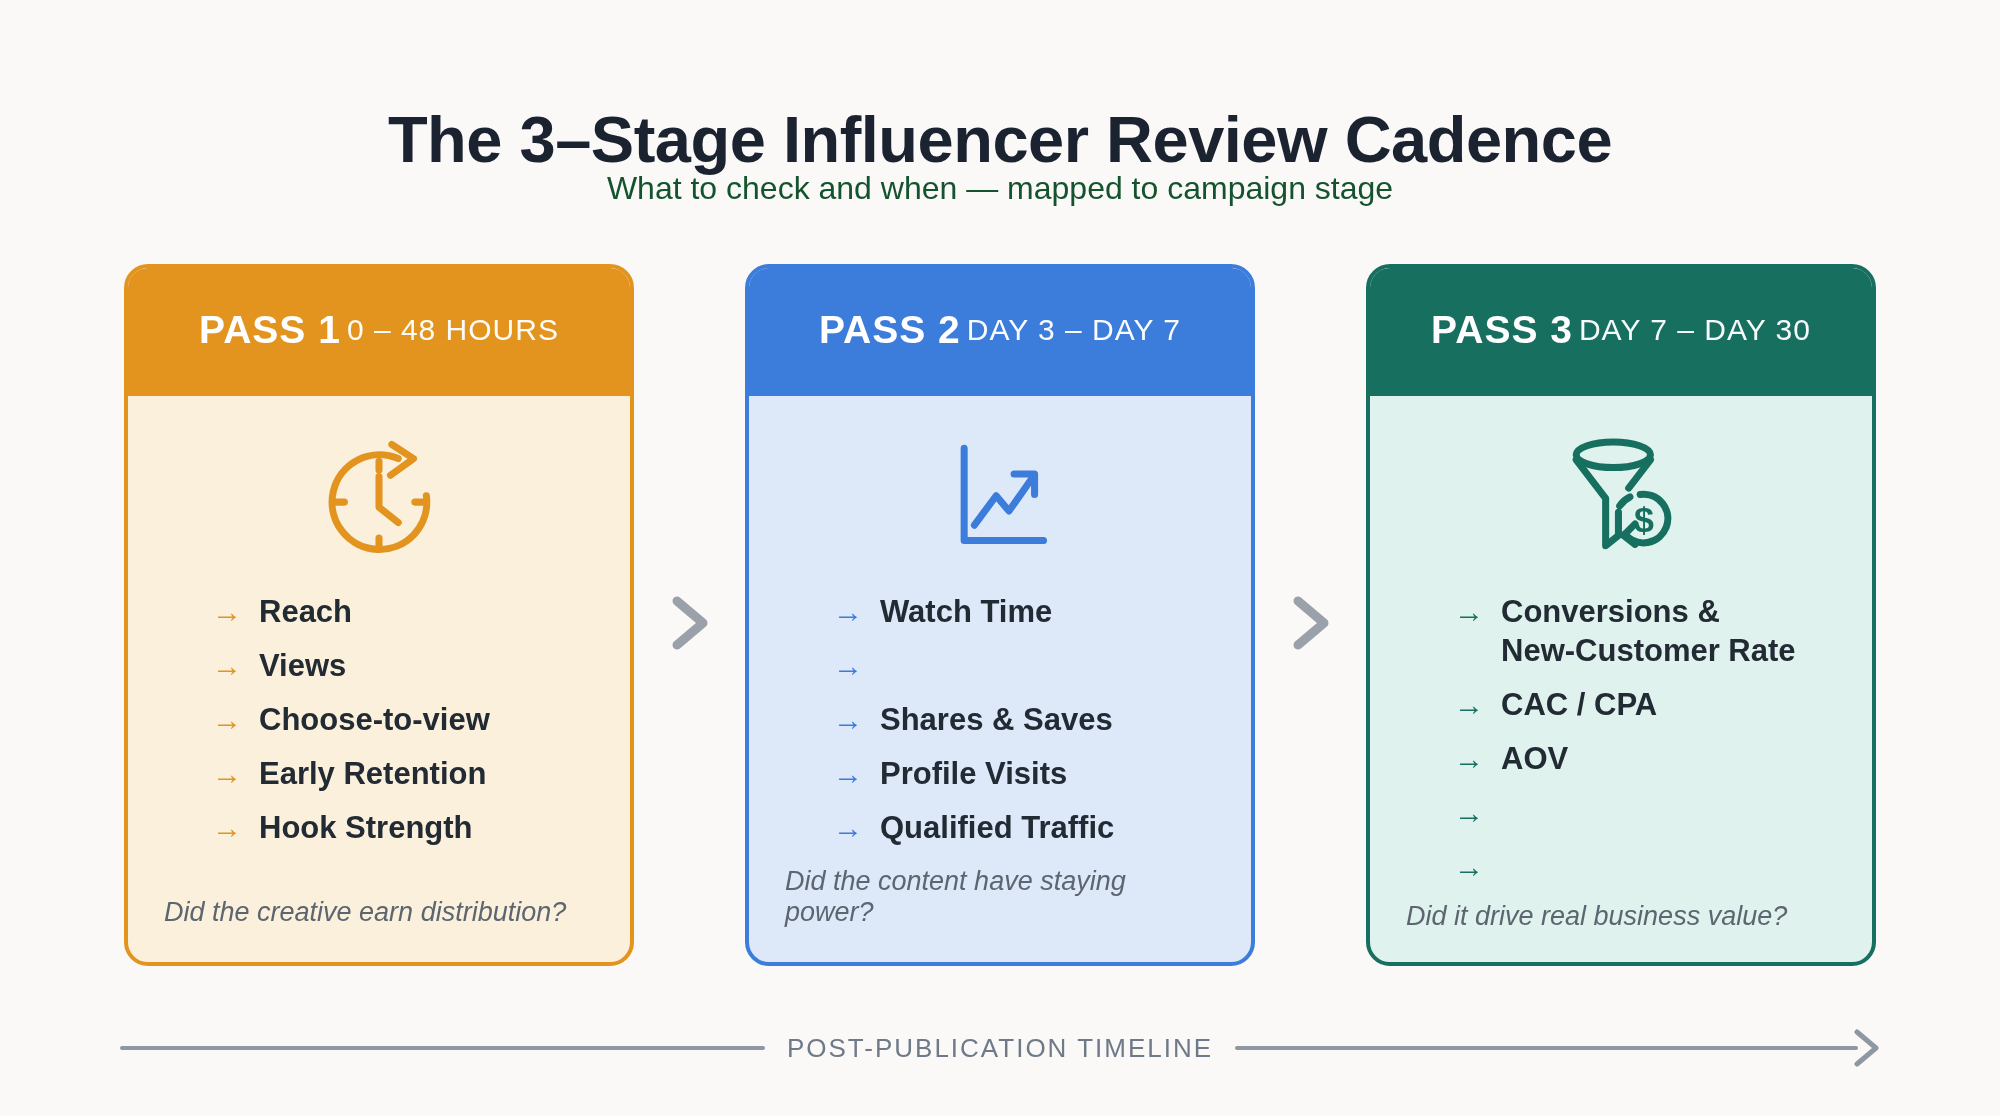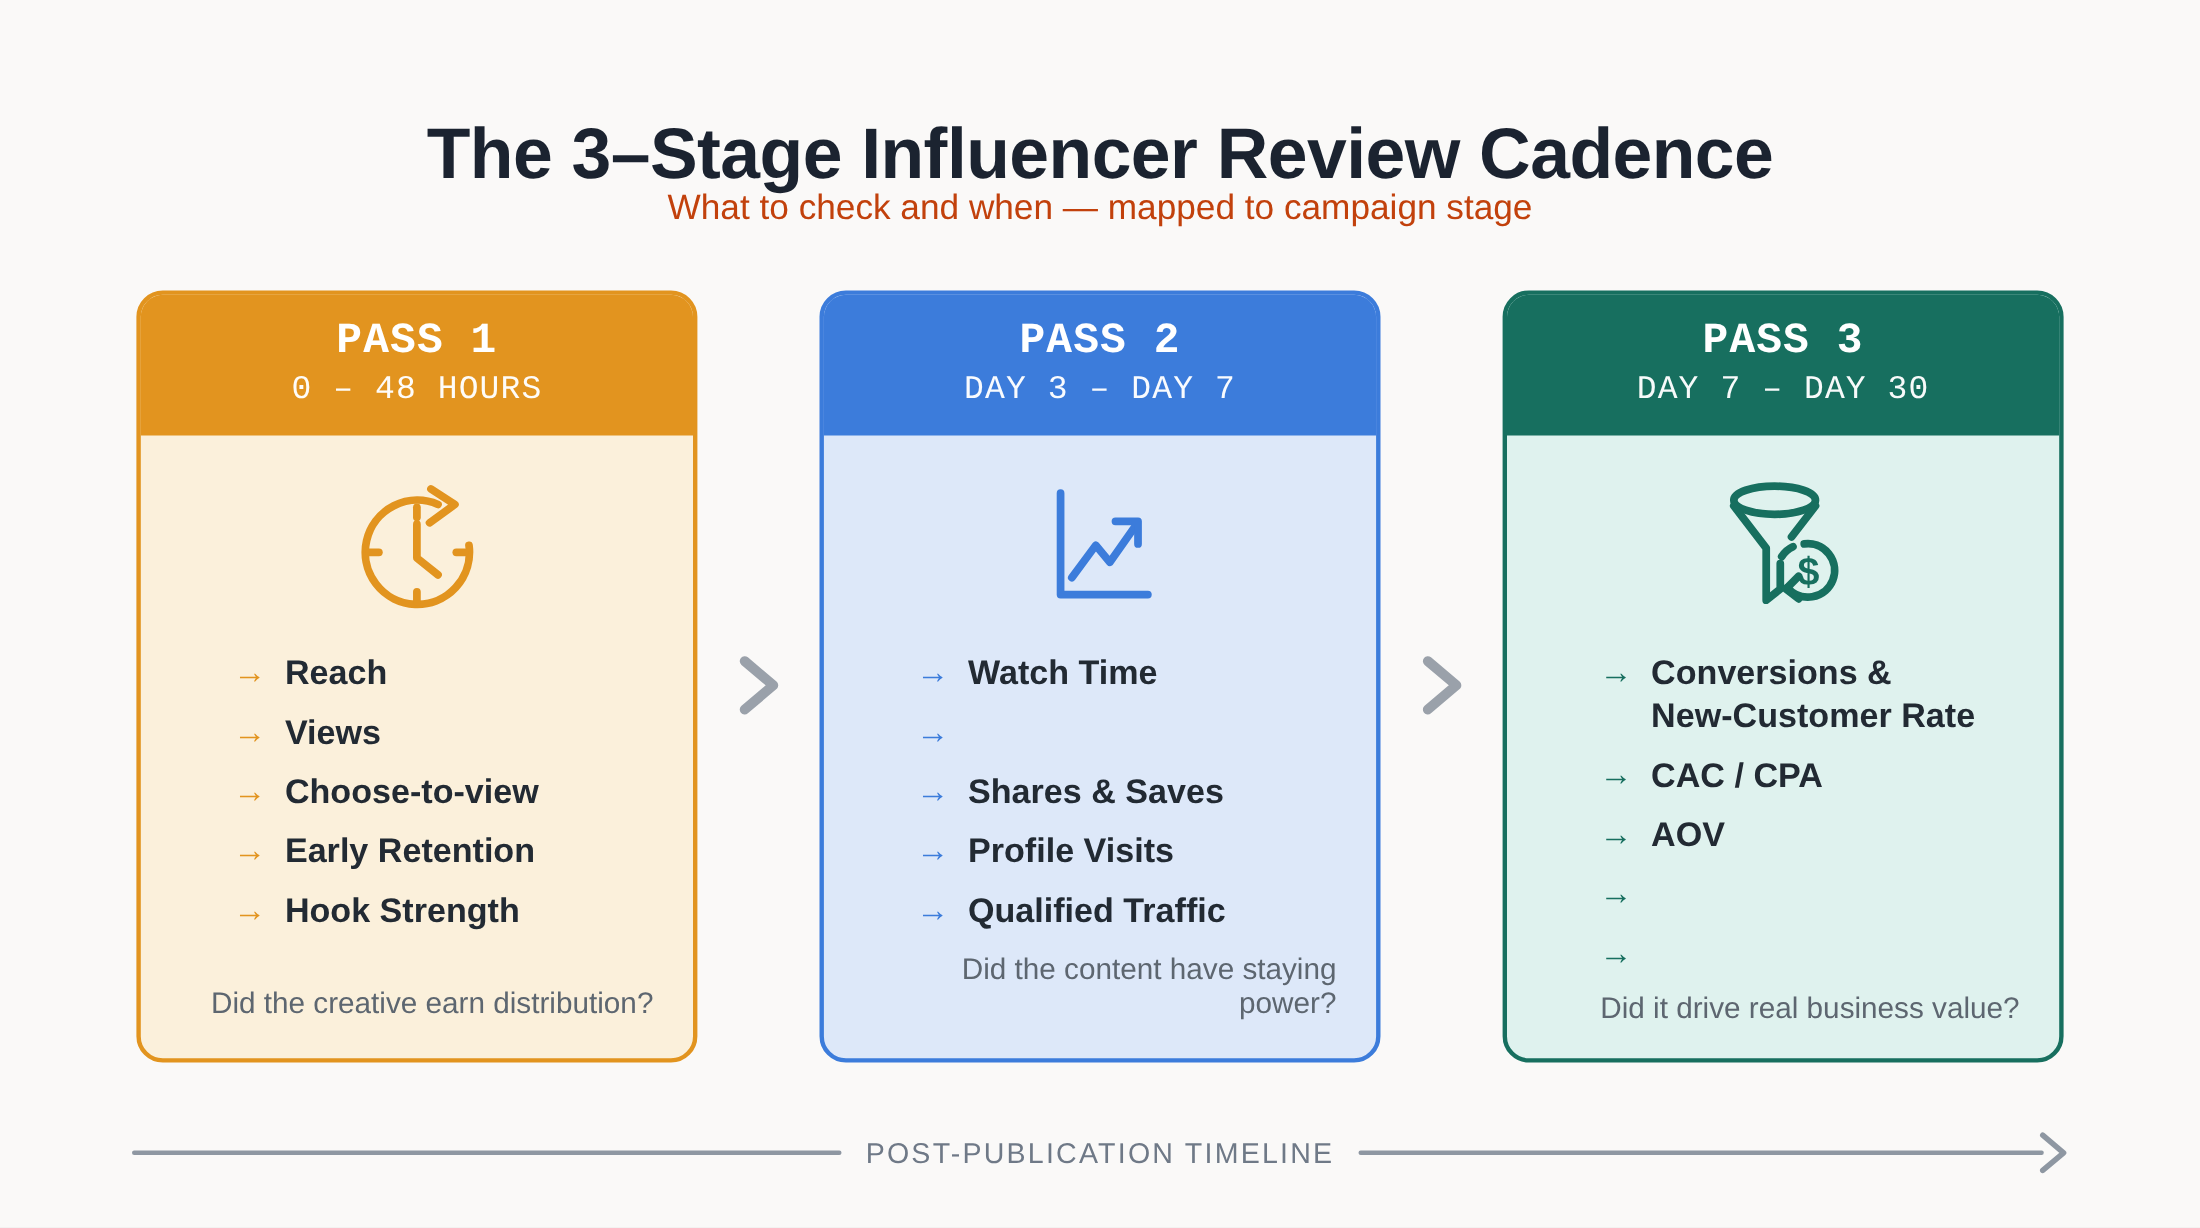--- a/index.html
+++ b/index.html
@@ -10,37 +10,37 @@
     font-family:"Liberation Sans","DejaVu Sans",sans-serif;
     color:#1B2330;
   }
   .title{
     position:absolute;top:62px;left:0;width:100%;
     text-align:center;font-size:65px;font-weight:800;
     letter-spacing:-0.5px;color:#1B2330;line-height:1.05;
   }
   .subtitle{
     position:absolute;top:170px;left:0;width:100%;
-    text-align:center;font-size:32px;font-weight:400;color:#c2410c;
+    text-align:center;font-size:32px;font-weight:400;color:#14532d;
   }
   .cards{
     position:absolute;top:264px;left:124px;width:1752px;height:702px;
     display:flex;justify-content:space-between;align-items:stretch;
   }
   .card{
     width:510px;height:702px;box-sizing:border-box;
     border:4px solid var(--accent);border-radius:24px;
     background:var(--body);
     display:flex;flex-direction:column;overflow:hidden;
   }
   .card-head{
     background:var(--accent);
     margin:-4px -4px 0;height:132px;flex:0 0 auto;
     border-radius:20px 20px 0 0;
-    display:flex;flex-direction:column;align-items:center;justify-content:center;gap:6px;font-family:Liberation Mono, monospace;
+    display:flex;align-items:center;justify-content:center;gap:6px;
   }
   .pass{font-size:39px;font-weight:800;color:#ffffff;letter-spacing:1px;}
   .range{font-size:30px;font-weight:400;color:rgba(255,255,255,0.97);letter-spacing:1px;}
   .card-body{
     flex:1;display:flex;flex-direction:column;
     padding:22px 36px 30px;
   }
   .icon-box{height:142px;display:flex;align-items:center;justify-content:center;margin-top:8px;}
   .icon-box svg{width:128px;height:128px;}
   .icon-box svg .stroke{stroke:var(--accent);fill:none;stroke-width:5.5;stroke-linecap:round;stroke-linejoin:round;}
@@ -49,22 +49,22 @@
     list-style:none;margin:24px 0 0;padding:0 0 0 48px;
   }
   .metrics li{
     display:flex;align-items:flex-start;gap:17px;
     margin-bottom:15px;
     font-size:31px;font-weight:600;line-height:1.26;color:#222A33;
   }
   .metrics .b{color:var(--accent);font-weight:700;font-size:30px;line-height:1.3;}
   .metrics .t{white-space:pre-line;}
   .question{
-    margin-top:auto;text-align:right;
-    font-size:27px;color:#5D6670;
+    margin-top:auto;text-align:left;
+    font-style:italic;font-size:27px;color:#5D6670;
     padding-bottom:4px;
   }
   .sep{
     align-self:flex-start;margin-top:328px;
     display:flex;align-items:center;
   }
   .timeline{
     position:absolute;top:1026px;left:120px;width:1760px;height:44px;
     display:flex;align-items:center;gap:22px;
   }

